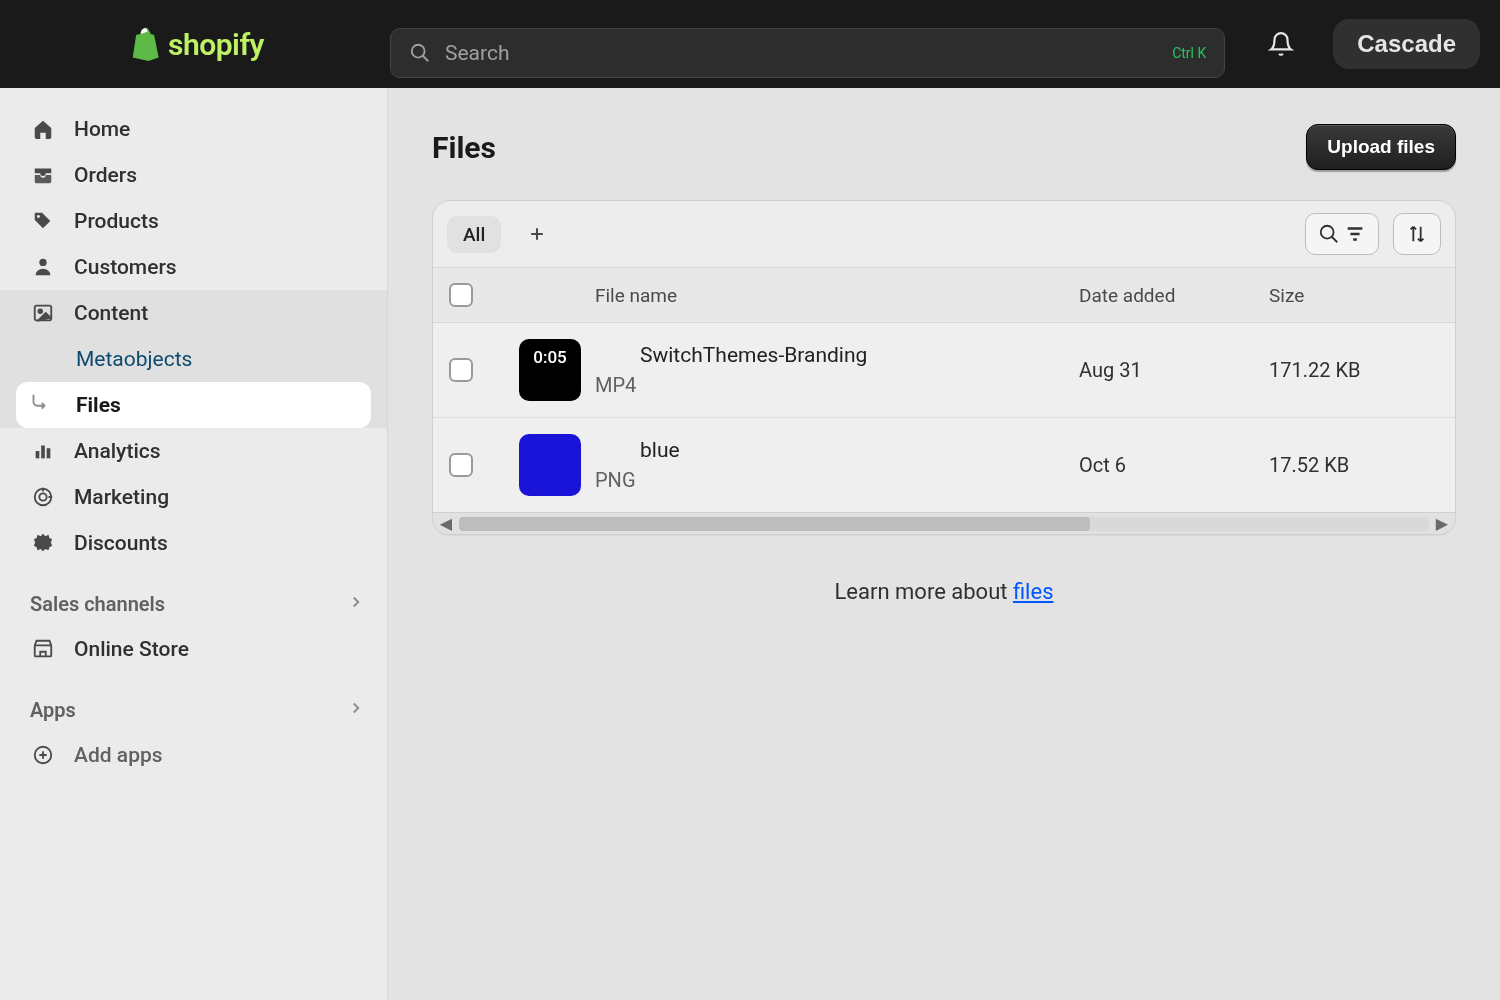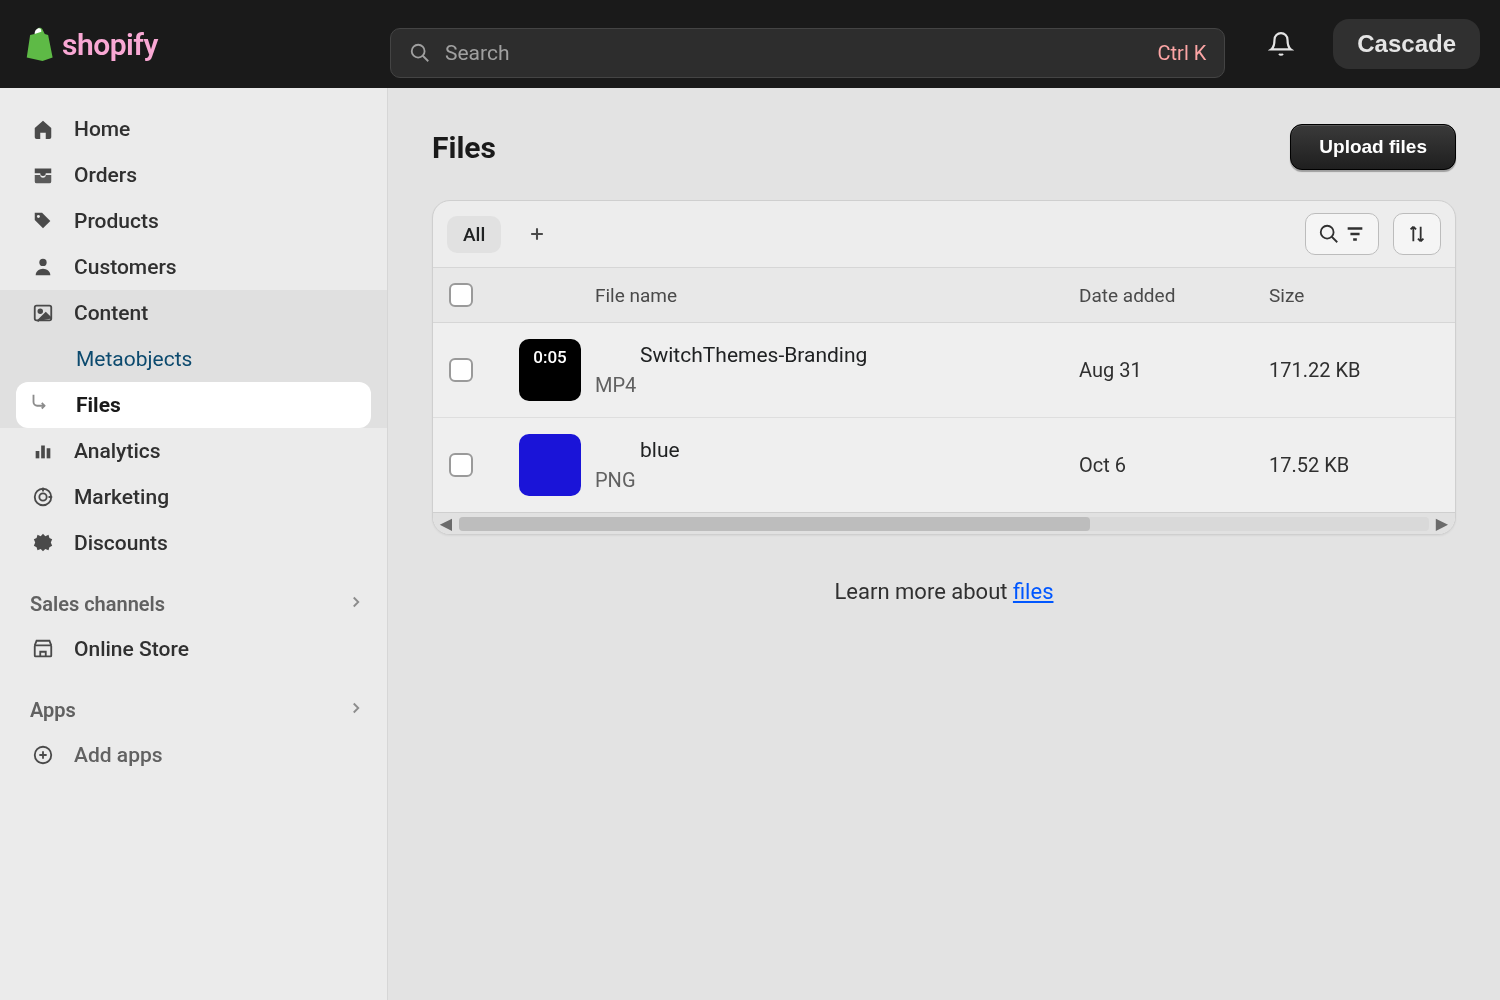--- a/index.html
+++ b/index.html
@@ -16,25 +16,26 @@
     height: 88px;
     display: flex;
     align-items: center;
     padding: 0 20px;
     gap: 20px;
   }
   .logo {
     display: flex;
     align-items: center;
     gap: 6px;
-    color: #f9a8d4;
+    color: #bef264;
     font-size: 30px;
     font-weight: 600;
     letter-spacing: -0.5px;
     width: 350px;
+    justify-content: center;
   }
   .logo-bag {
     width: 36px;
     height: 36px;
   }
   .searchbar {
     flex: 1;
     height: 50px;
     max-width: 870px;
     background: #2d2d2d;
@@ -43,22 +44,22 @@
     display: flex;
     align-items: center;
     padding: 0 18px;
     gap: 14px;
     color: #a0a0a0;
     font-size: 21px;
     margin-top: 17px;
   }
   .searchbar .shortcut {
     margin-left: auto;
-    color: #fca5a5;
-    font-size: 20px;
+    color: #22c55e;
+    font-size: 14px;
   }
   .bell-btn {
     width: 48px;
     height: 48px;
     display:flex;align-items:center;justify-content:center;
     color:#e5e5e5;
     margin-left: 12px;
   }
   .store-btn {
     height: 50px;
@@ -153,21 +154,21 @@
     font-size: 30px;
     font-weight: 700;
     color:#1a1a1a;
   }
   .upload-btn {
     background: #2a2a2a;
     background-image: linear-gradient(180deg,#3a3a3a,#1f1f1f);
     color:#fff;
     border:1px solid #000;
     border-radius: 12px;
-    padding: 11px 28px;
+    padding: 11px 20px;
     font-size: 19px;
     font-weight: 600;
     cursor:pointer;
     box-shadow: 0 2px 1px rgba(0,0,0,0.3), inset 0 1px 0 rgba(255,255,255,0.15);
   }
   .card {
     background: #ededed;
     border: 1px solid #cfcfcf;
     border-radius: 18px;
     overflow:hidden;

